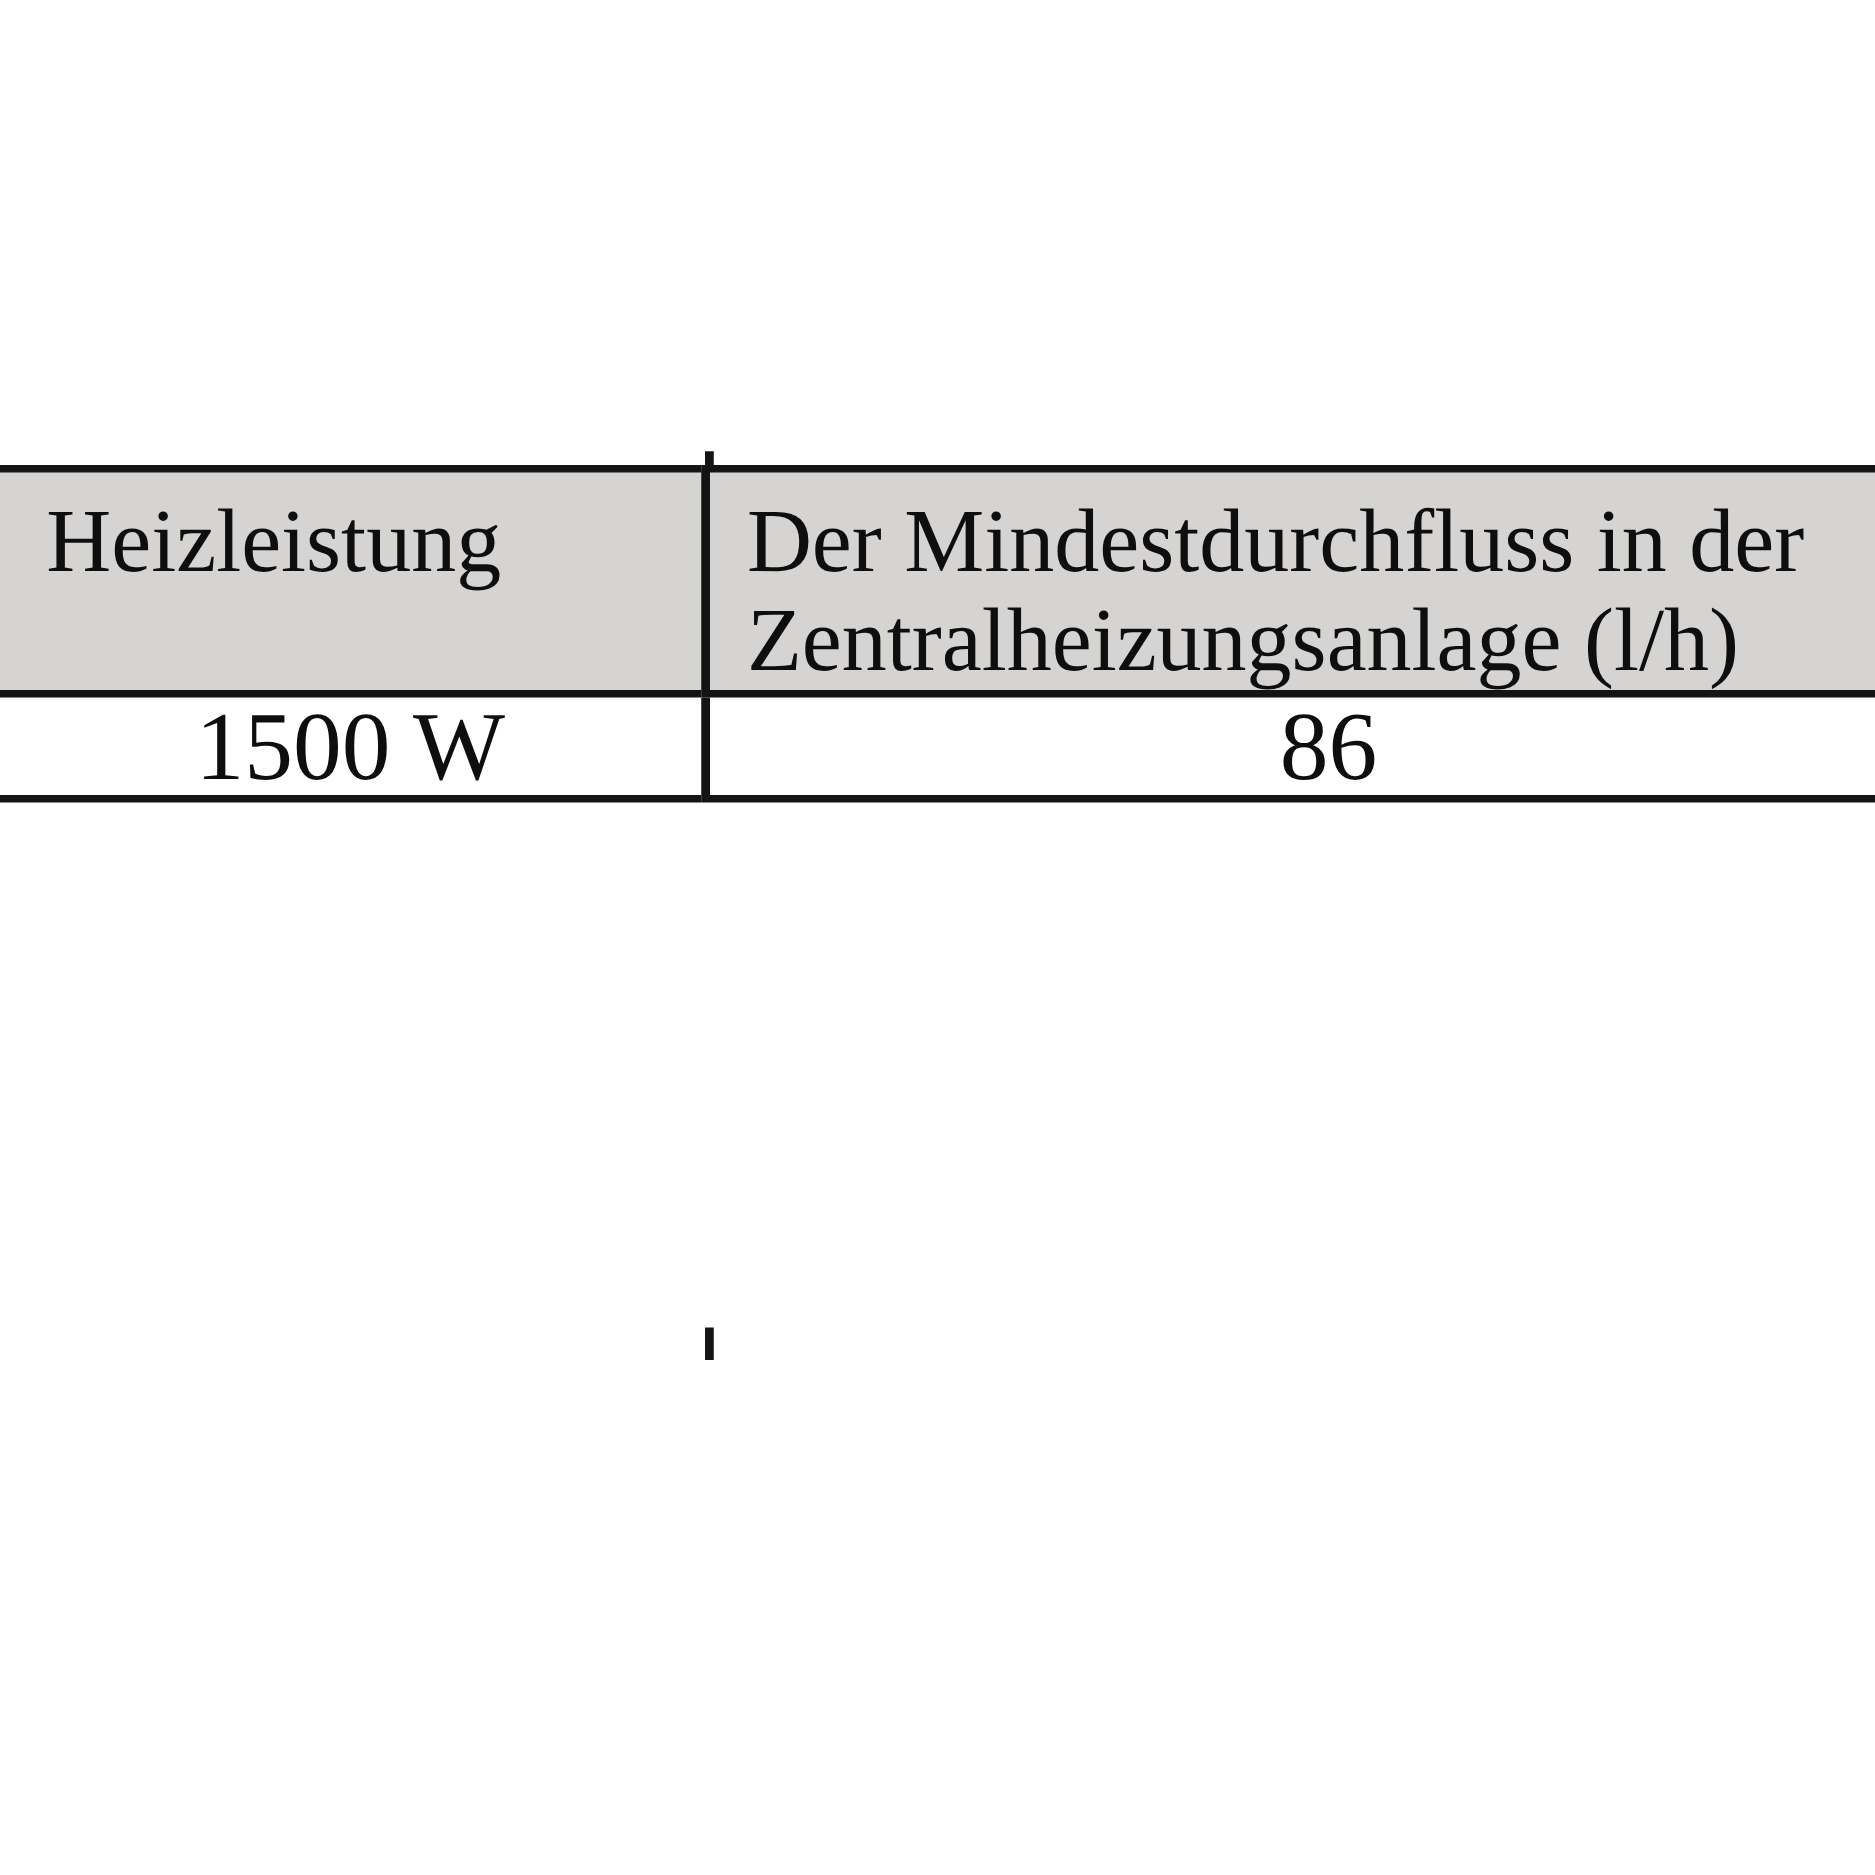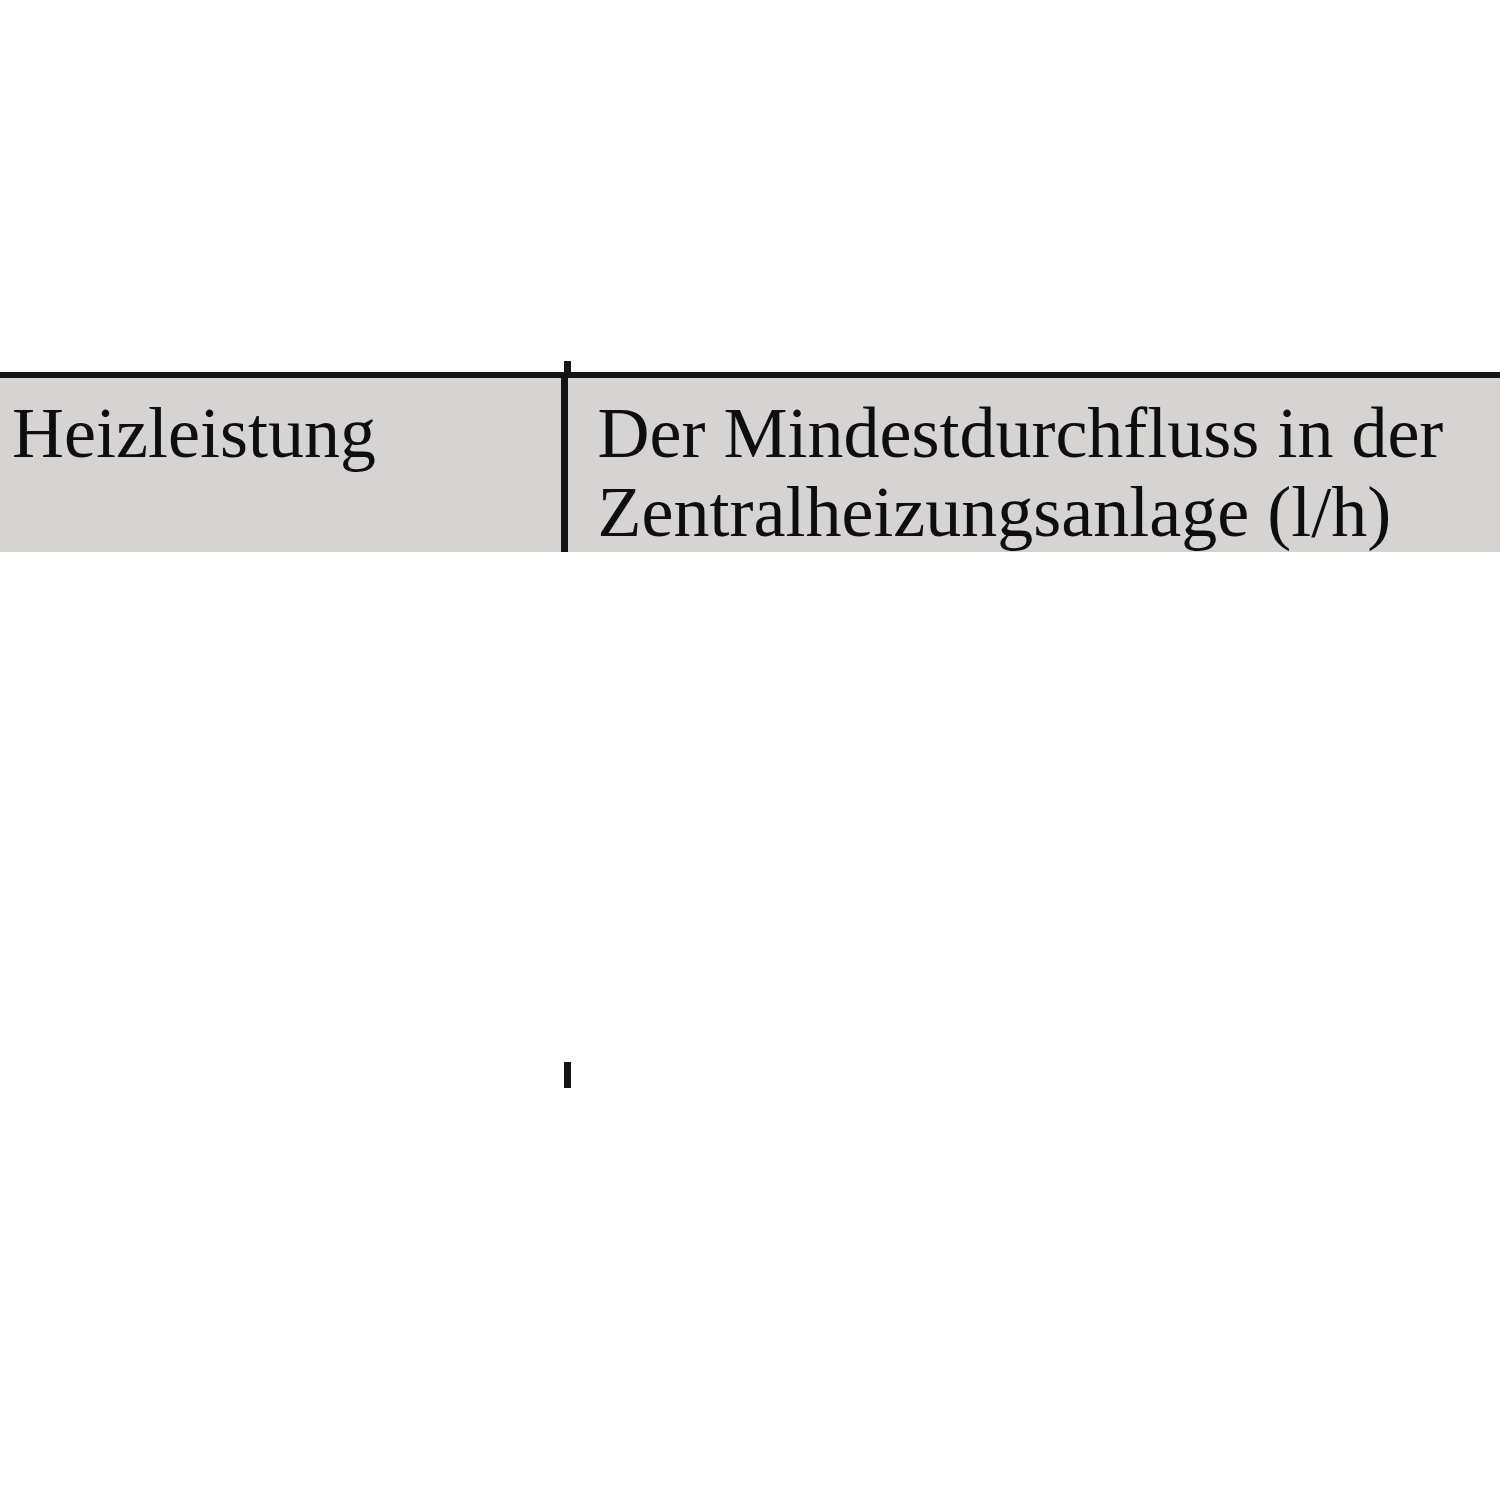--- a/index.html
+++ b/index.html
@@ -43,21 +43,21 @@
   .flow-table thead th {
     background: var(--header-bg);
     height: 174px;
     vertical-align: top;
     text-align: left;
     font-weight: normal;
     font-size: 72px;
     line-height: 79px;
     padding-top: 16px;
   }
-  th.col-power { padding-left: 12px; }
+  th.col-power { padding-left: 37px; }
   th.col-flow  { padding-left: 30px; }
   .flow-table tbody td {
     height: 81px;
     font-size: 78px;
     line-height: 1;
     text-align: center;
     vertical-align: middle;
   }
   td.col-flow { padding-left: 58px; }
   .divider-overshoot {
@@ -81,16 +81,20 @@
     <thead>
       <tr>
         <th class="col-power">Heizleistung</th>
         <th class="col-flow">
           <div>Der Mindestdurchfluss in der</div>
           <div>Zentralheizungsanlage (l/h)</div>
         </th>
       </tr>
     </thead>
     <tbody>
+      <tr>
+        <td class="col-power">1500 W</td>
+        <td class="col-flow">86</td>
+      </tr>
     </tbody>
   </table>
 
 </div>
 
 </body></html>

